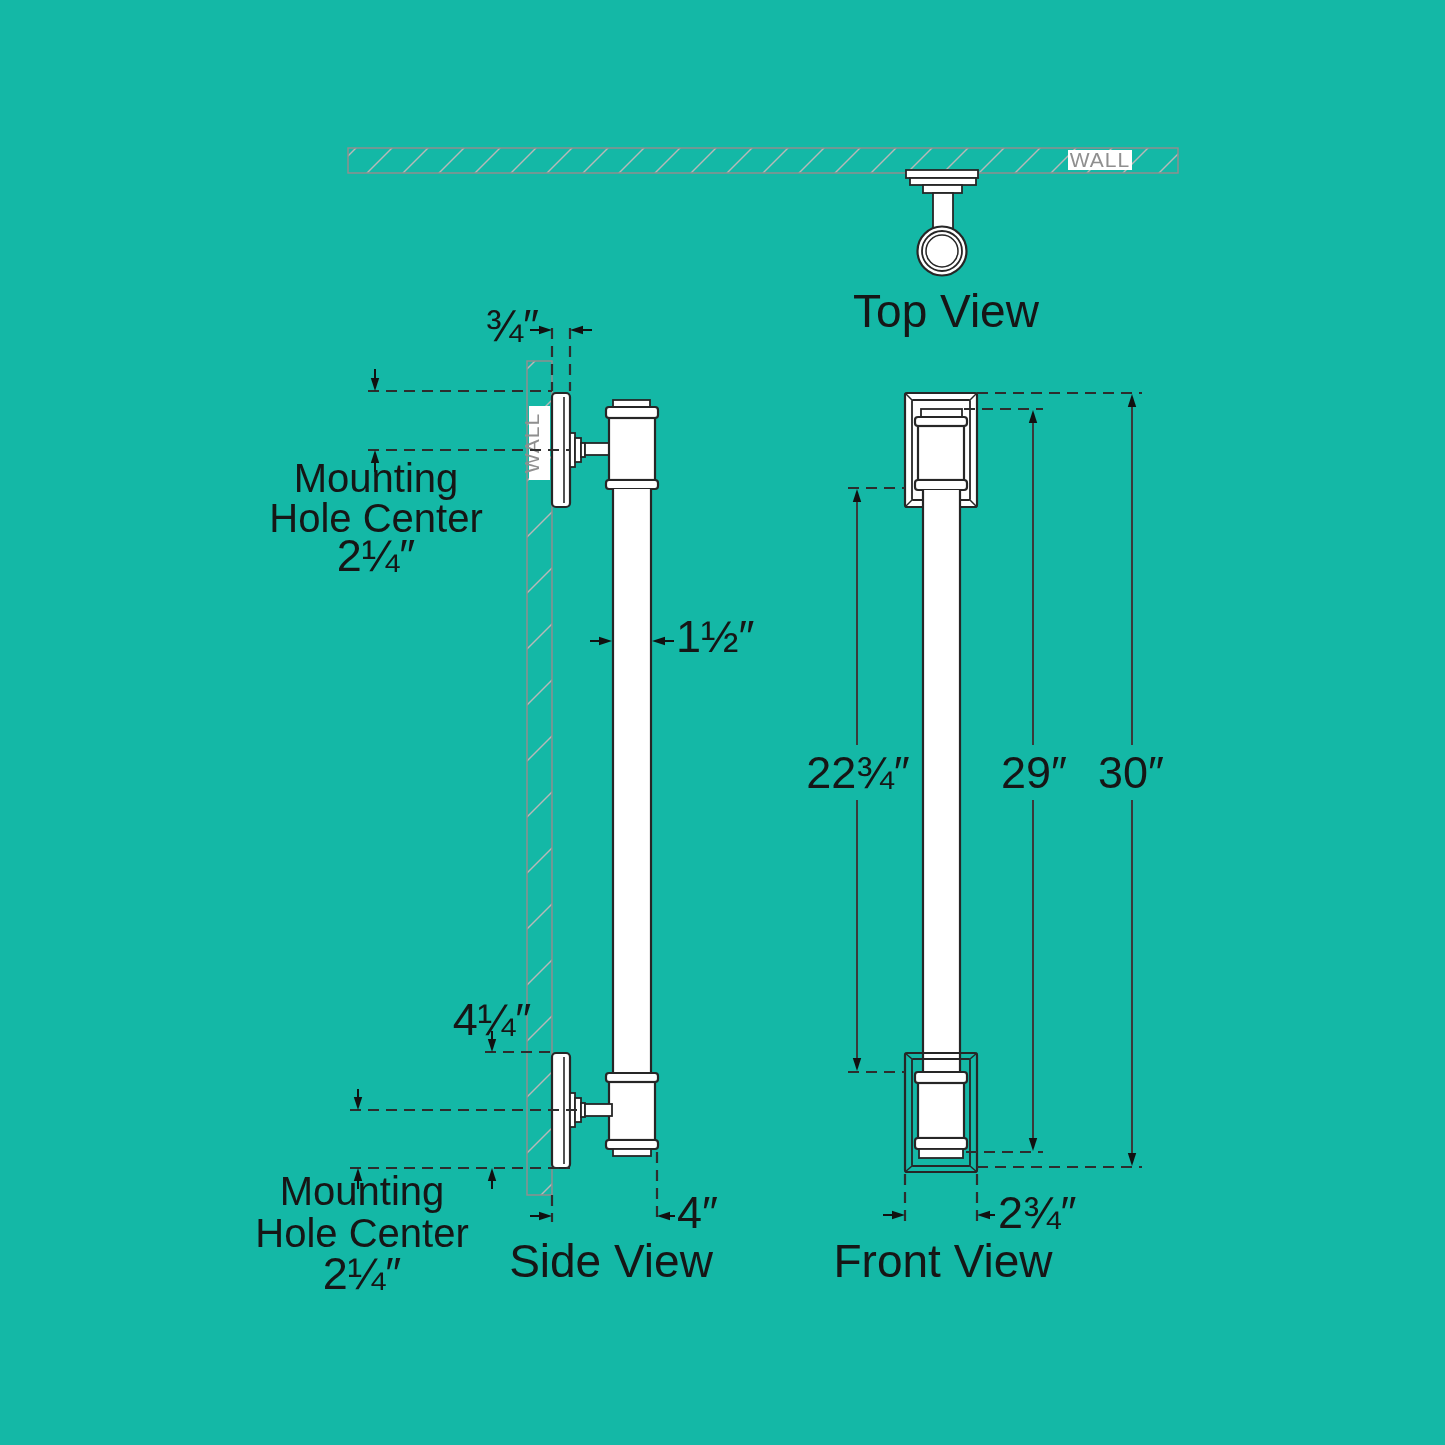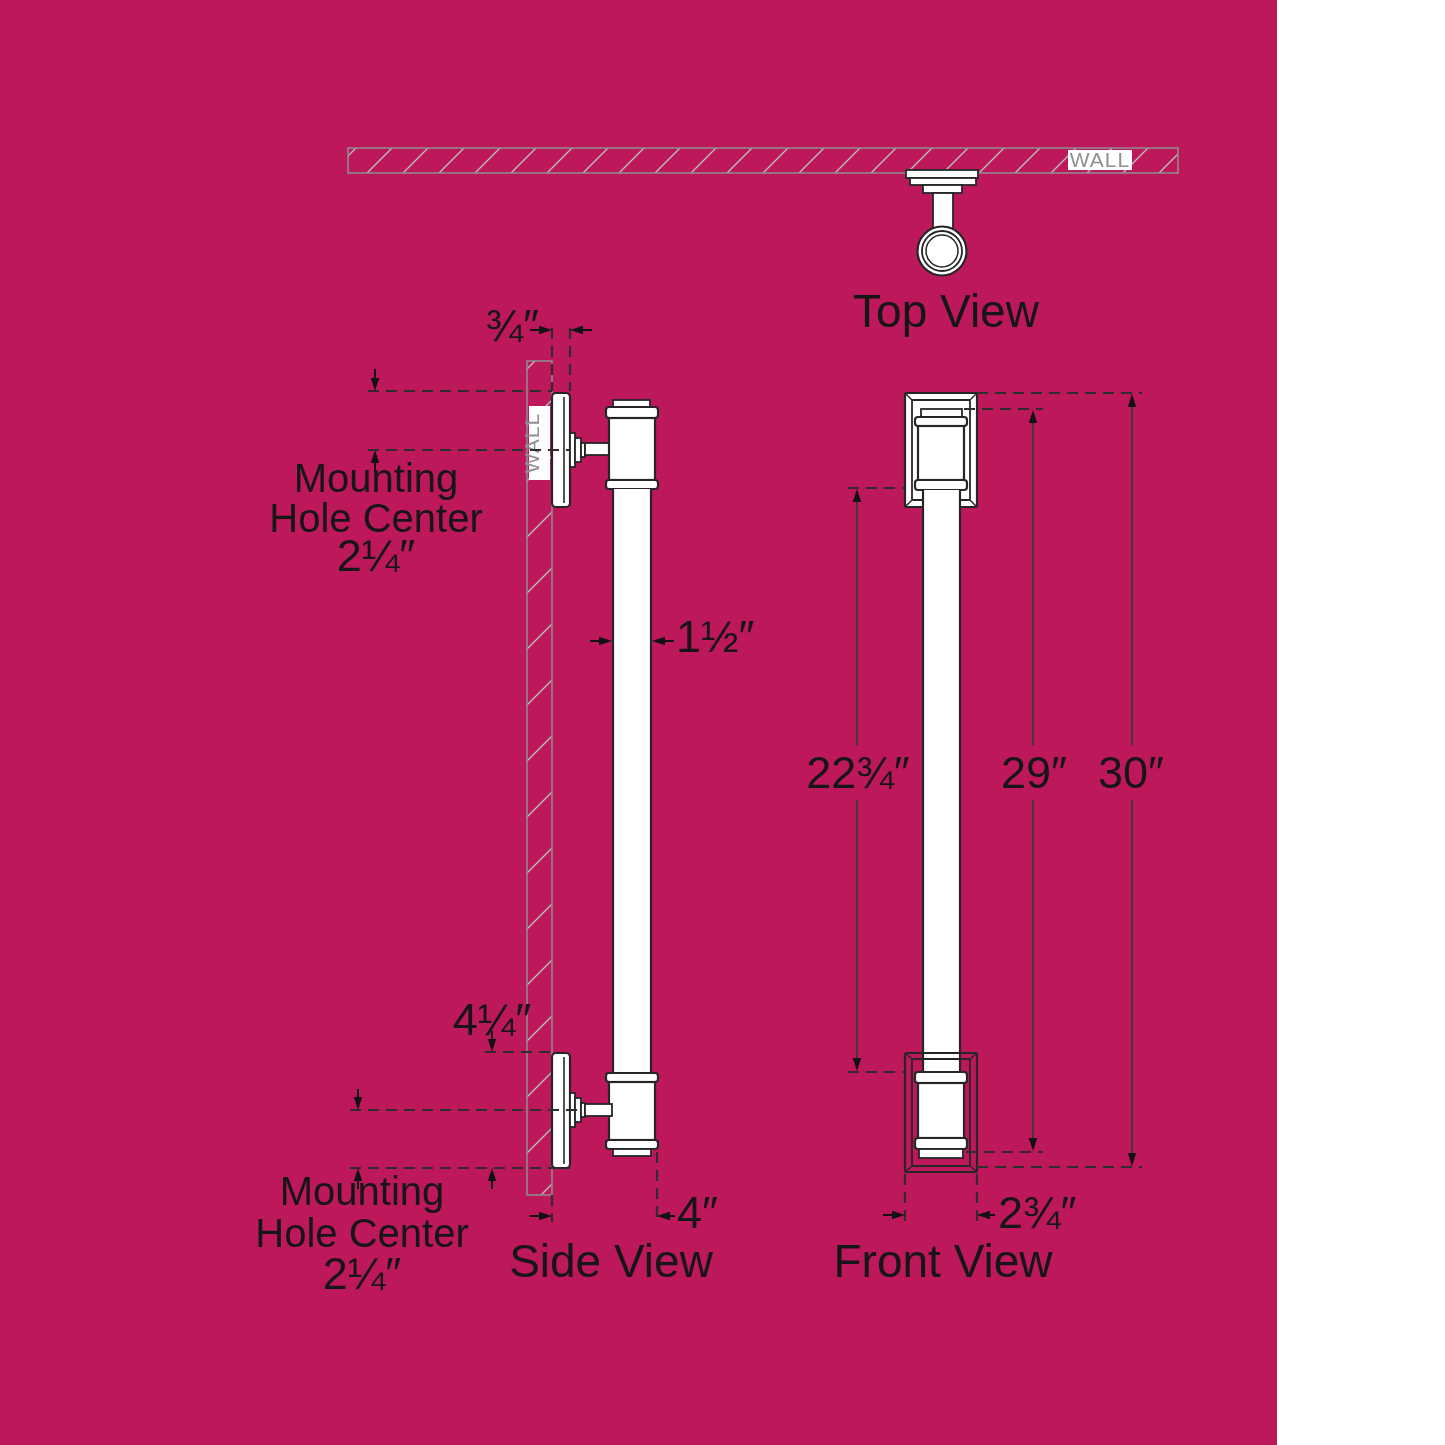--- a/index.html
+++ b/index.html
@@ -1,16 +1,16 @@
 <!DOCTYPE html>
 <html><head>
 <meta charset="utf-8">
 <style>
   html,body{margin:0;padding:0;background:#ffffff;}
-  .page{width:1277px;height:1445px;position:relative;background:#be185d;overflow:hidden;}
+  .page{width:1445px;height:1445px;position:relative;background:#14b8a6;overflow:hidden;}
   svg{display:block;}
   text{font-family:"Liberation Sans","DejaVu Sans",sans-serif;fill:#161616;}
   .lbl{font-size:40px;}
   .dimtxt{font-size:45px;}
   .viewtxt{font-size:46px;}
   .walltxt{font-size:21px;fill:#8f8f8f;letter-spacing:1px;}
   .outline{fill:#ffffff;stroke:#262626;stroke-width:2.2;}
   .outline-thin{fill:#ffffff;stroke:#262626;stroke-width:1.8;}
   .dimline{stroke:#3a3a3a;stroke-width:2;fill:none;}
   .dashline{stroke:#2d2d2d;stroke-width:2.2;fill:none;stroke-dasharray:11 7;}

